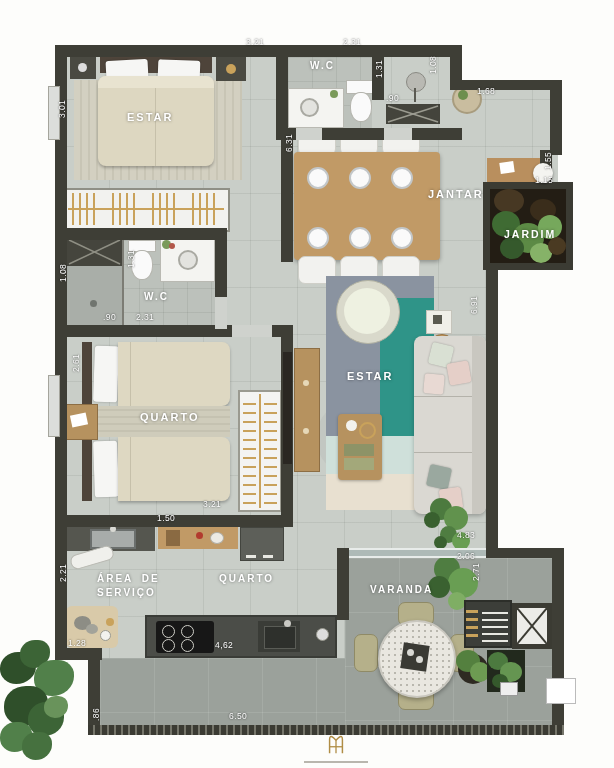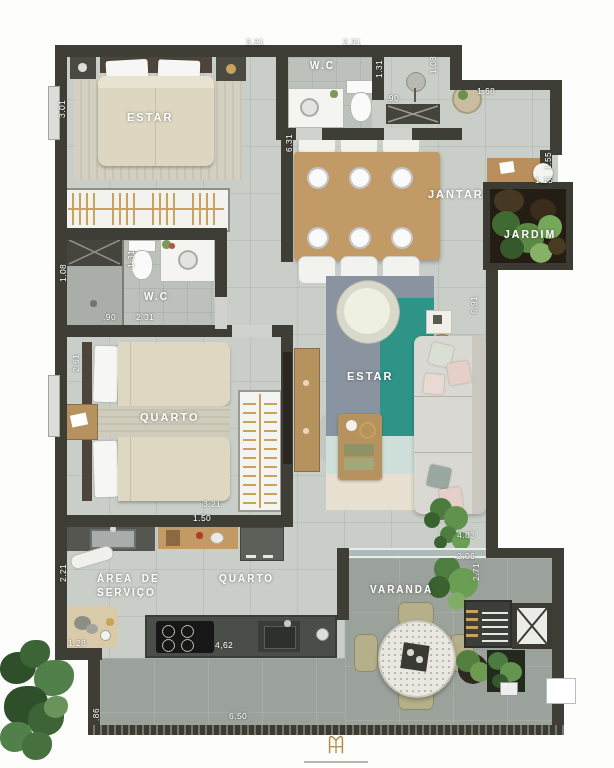--- a/index.html
+++ b/index.html
@@ -313,21 +313,21 @@
   <span class="dim" style="left:535px;top:175px;">1.15</span>
   <span class="dim v" style="left:284px;top:152px;">6.31</span>
   <span class="dim v" style="left:469px;top:314px;">6.91</span>
   <span class="dim v" style="left:58px;top:282px;">1.08</span>
   <span class="dim v" style="left:126px;top:268px;">1.31</span>
   <span class="dim" style="left:103px;top:312px;">.90</span>
   <span class="dim" style="left:136px;top:312px;">2.31</span>
   <span class="dim v" style="left:71px;top:372px;">2.61</span>
   <span class="dim" style="left:203px;top:499px;">3.21</span>
   <span class="dim v" style="left:58px;top:582px;">2.21</span>
-  <span class="dim" style="left:157px;top:513px;margin-left:36px;">1.50</span>
+  <span class="dim" style="left:157px;top:513px;">1.50</span>
   <span class="dim" style="left:68px;top:638px;">1.28</span>
   <span class="dim" style="left:215px;top:640px;">4,62</span>
   <span class="dim" style="left:457px;top:530px;">4.83</span>
   <span class="dim" style="left:457px;top:551px;">2.06</span>
   <span class="dim v" style="left:471px;top:581px;">2.71</span>
   <span class="dim v" style="left:91px;top:721px;">.86</span>
   <span class="dim" style="left:229px;top:711px;">6.50</span>
 
   <div class="furn" style="left:0;top:630px;width:90px;height:138px;z-index:50;">
     <div class="leaf" style="left:0px;top:22px;width:36px;height:32px;background:#2f4f2a;"></div>

